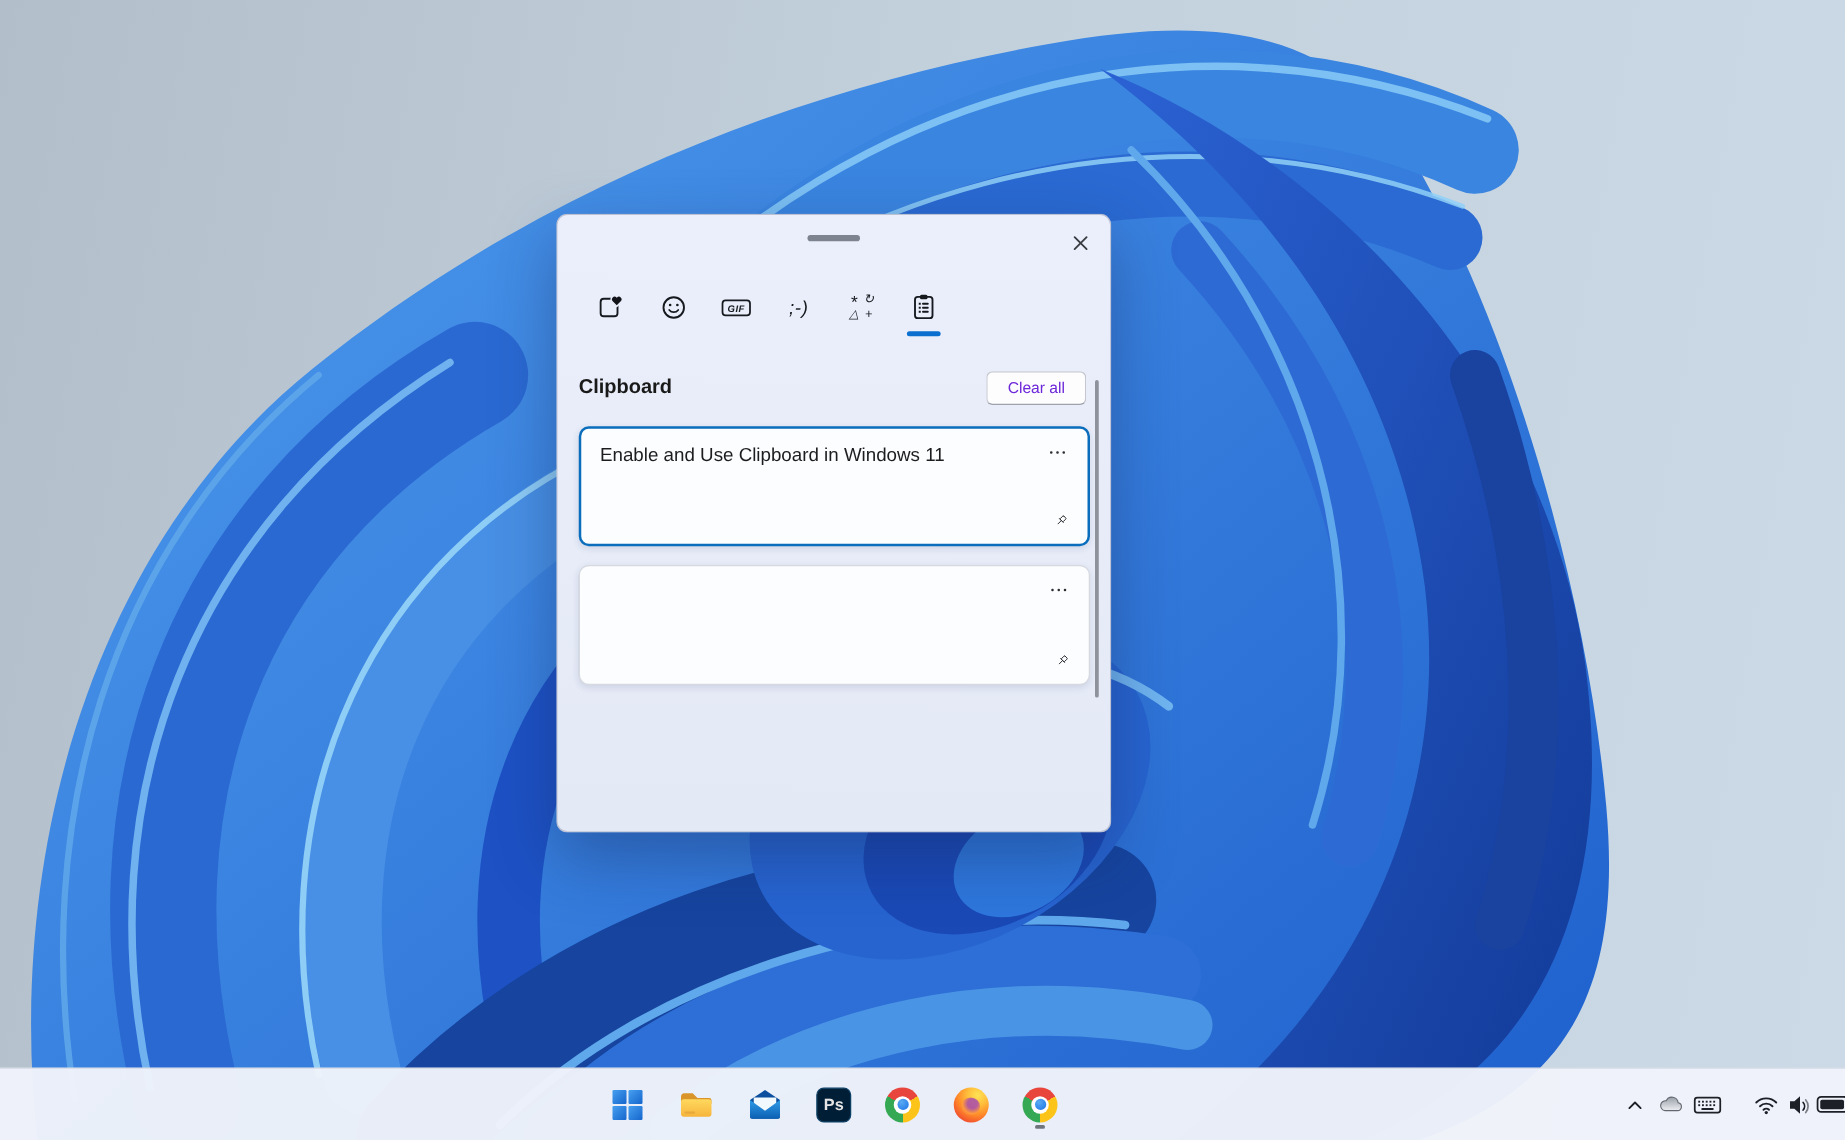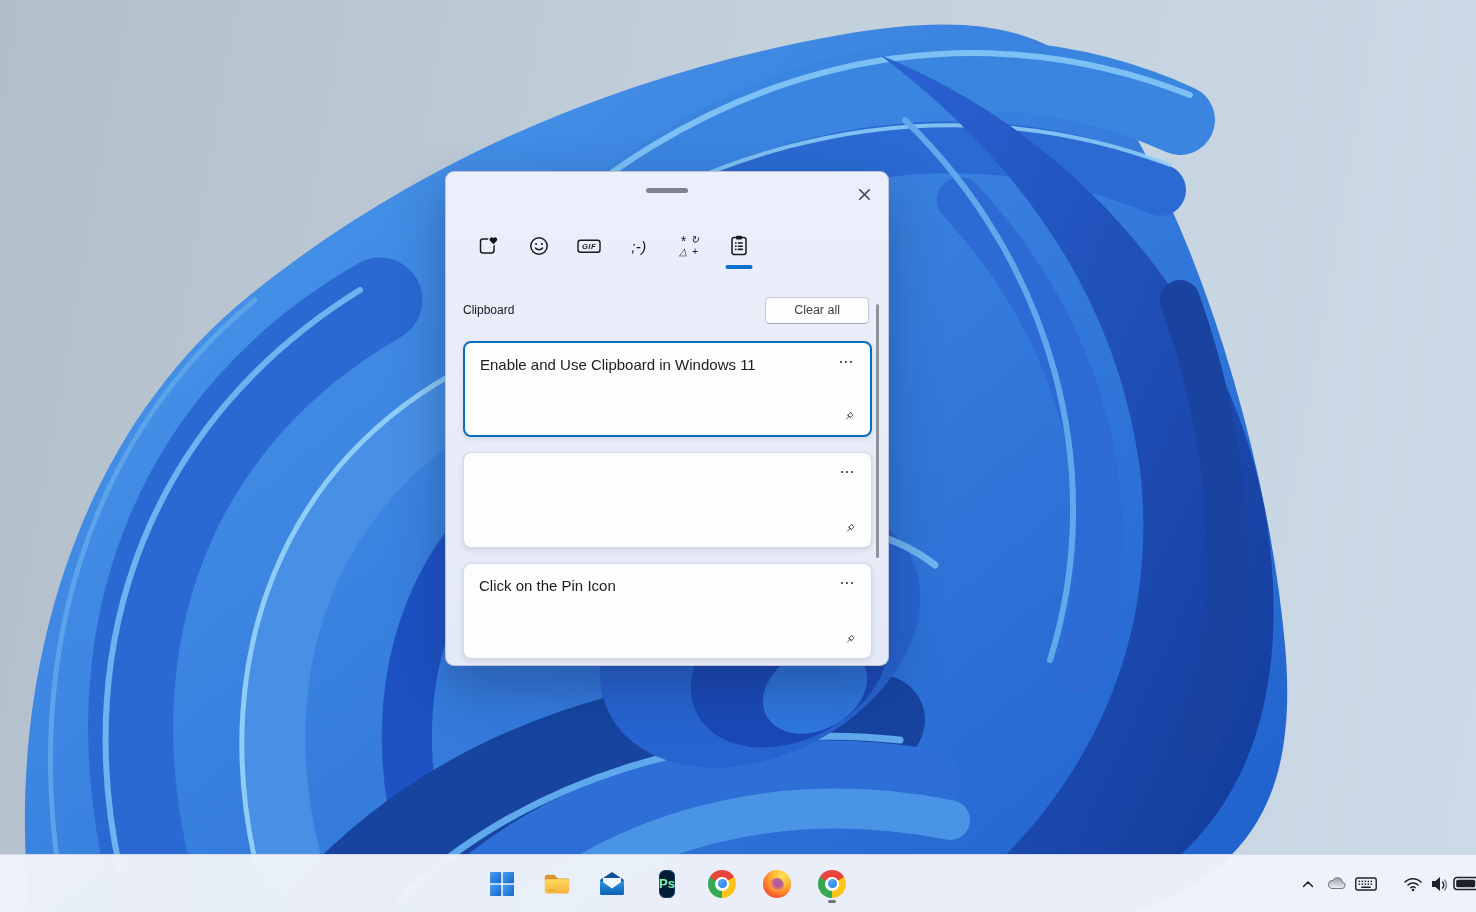--- a/index.html
+++ b/index.html
@@ -27,22 +27,22 @@
   .tab-underline{position:absolute;bottom:-5px;left:50%;transform:translateX(-50%);
     width:27px;height:4px;border-radius:2px;background:#0b6fd0;}
   .kaomoji-label{font-size:15px;letter-spacing:.5px;color:#16191e;}
   .sym-grid{display:grid;grid-template-columns:12px 12px;grid-template-rows:12px 12px;line-height:12px;
     font-size:10px;color:#16191e;text-align:center;}
   .sym-grid .big{font-size:14px;line-height:15px;}
   .gif-box text{font-family:"Liberation Sans",sans-serif;}
 
   .section-head{position:absolute;top:124px;left:17px;right:19px;height:28px;
     display:flex;align-items:center;justify-content:space-between;}
-  .section-title{margin:0;font-size:12px;font-weight:400;color:#191919;}
-  .clear-all{height:27px;padding:0 28px;font-size:12.5px;color:#404040;cursor:pointer;
+  .section-title{margin:0;font-size:16px;font-weight:700;color:#191919;}
+  .clear-all{height:27px;padding:0 16px;font-size:12.5px;color:#6d28d9;cursor:pointer;
     background:#fdfdfe;border:1px solid rgba(110,118,135,.40);border-bottom-color:rgba(80,88,105,.55);
     border-radius:5px;font-family:inherit;margin-left:33px;}
 
   .cards{position:absolute;top:169px;left:17px;width:409px;display:flex;flex-direction:column;gap:15px;}
   .card{position:relative;height:96px;background:#fcfdfe;border:1px solid rgba(100,110,130,.25);
     border-radius:8px;box-shadow:0 2px 5px rgba(40,60,100,.12);box-sizing:border-box;cursor:pointer;}
   .card.selected{border:2px solid #0a6ebd;}
   .card-text{position:absolute;top:13px;left:15px;right:48px;font-size:15px;color:#1d1d1f;}
   .more-btn{position:absolute;top:10px;right:12px;width:24px;height:18px;border:none;background:transparent;
     display:flex;align-items:center;justify-content:center;gap:2.5px;cursor:pointer;}
@@ -52,22 +52,22 @@
   .vscroll{position:absolute;right:9px;top:132px;width:3px;height:254px;border-radius:2px;background:#8d929b;cursor:pointer;}
 
   
   .taskbar{position:absolute;left:0;right:0;bottom:0;height:57px;
     background:rgba(240,243,250,.97);border-top:1px solid rgba(140,150,170,.25);}
   .tb-apps{position:absolute;left:482px;top:0;height:57px;display:flex;align-items:center;gap:15px;}
   .tb-btn{position:relative;width:40px;height:40px;border:none;background:transparent;border-radius:6px;
     display:flex;align-items:center;justify-content:center;cursor:pointer;padding:0;}
   .run-indicator{position:absolute;bottom:1px;left:50%;transform:translateX(-50%);
     width:8px;height:3px;border-radius:2px;background:#70757d;}
-  .ps-tile{width:16px;height:28px;border-radius:6px;background:#001e36;border:1.5px solid #0e4066;
-    display:flex;align-items:center;justify-content:center;color:#86efac;font-weight:bold;font-size:13px;box-sizing:border-box;}
+  .ps-tile{width:28px;height:28px;border-radius:6px;background:#001e36;border:1.5px solid #0e4066;
+    display:flex;align-items:center;justify-content:center;color:#e5e5e5;font-weight:bold;font-size:13px;box-sizing:border-box;}
   .chrome-orb{width:28px;height:28px;border-radius:50%;position:relative;
     background:conic-gradient(from 300deg,#e8453c 0 120deg,#fcc419 120deg 240deg,#34a853 240deg 360deg);}
   .chrome-orb::before{content:"";position:absolute;inset:7px;background:#fff;border-radius:50%;}
   .chrome-orb::after{content:"";position:absolute;inset:9.5px;border-radius:50%;
     background:radial-gradient(circle at 35% 30%,#5aaaf2,#1a73e8);}
   .firefox-orb{width:28px;height:28px;border-radius:50%;position:relative;
     background:radial-gradient(circle at 68% 22%,#ffe356 0%,#ffbe3b 28%,#ff8a2a 55%,#f2542d 78%,#cf3470 100%);}
   .firefox-orb::before{content:"";position:absolute;left:6px;top:8px;width:15px;height:14px;border-radius:50%;
     background:radial-gradient(circle at 60% 35%,#a64bb0 0 30%,#ff9a3e 62%,#f26a2e 100%);opacity:.85;}
   .tray-btn{position:absolute;top:0;height:57px;width:28px;border:none;background:transparent;
@@ -219,37 +219,20 @@
         <svg width="17" height="17" viewBox="0 0 16 16">
           <g fill="none" stroke="#2b2e33" stroke-width="1.2" stroke-linejoin="round" stroke-linecap="round" transform="rotate(45 8 8)">
             <rect x="5.3" y="1.6" width="5.4" height="6.2" rx="1"></rect>
               <path d="M4.4 7.8 h7.2"></path>
               <path d="M8 7.8 V 13.8"></path>
           </g>
         </svg>
       </button>
     </article>
 
-    <article class="card">
-      <span class="card-text">Click on the Pin Icon</span>
-      <button class="more-btn" aria-label="See more">
-        <i></i>
-          <i></i>
-          <i></i>
-      </button>
-      <button class="pin-btn">
-        <svg width="17" height="17" viewBox="0 0 16 16">
-          <g fill="none" stroke="#2b2e33" stroke-width="1.2" stroke-linejoin="round" stroke-linecap="round" transform="rotate(45 8 8)">
-            <rect x="5.3" y="1.6" width="5.4" height="6.2" rx="1"></rect>
-              <path d="M4.4 7.8 h7.2"></path>
-              <path d="M8 7.8 V 13.8"></path>
-          </g>
-        </svg>
-      </button>
-    </article>
 
   </div>
 
   <div class="vscroll"></div>
 </section>
 
 <footer class="taskbar">
   <div class="tb-apps">
 
     <button class="tb-btn">

